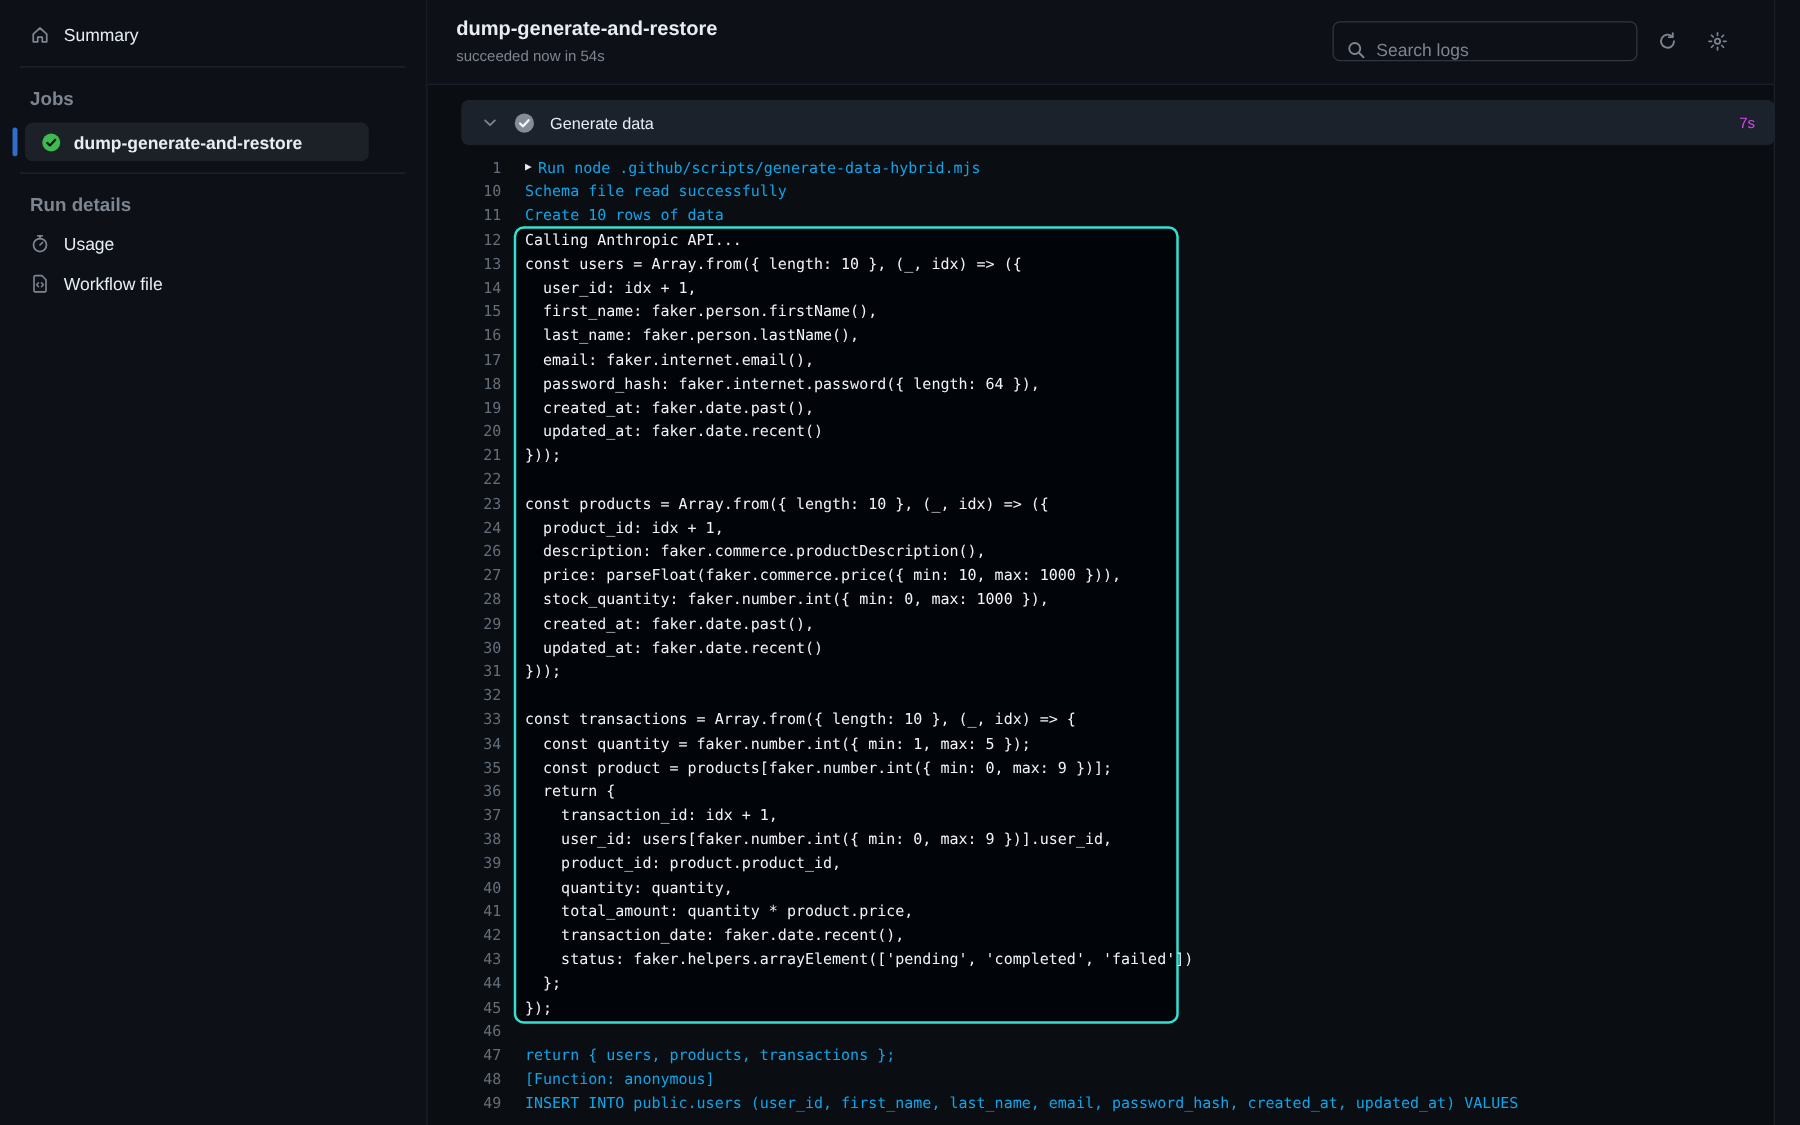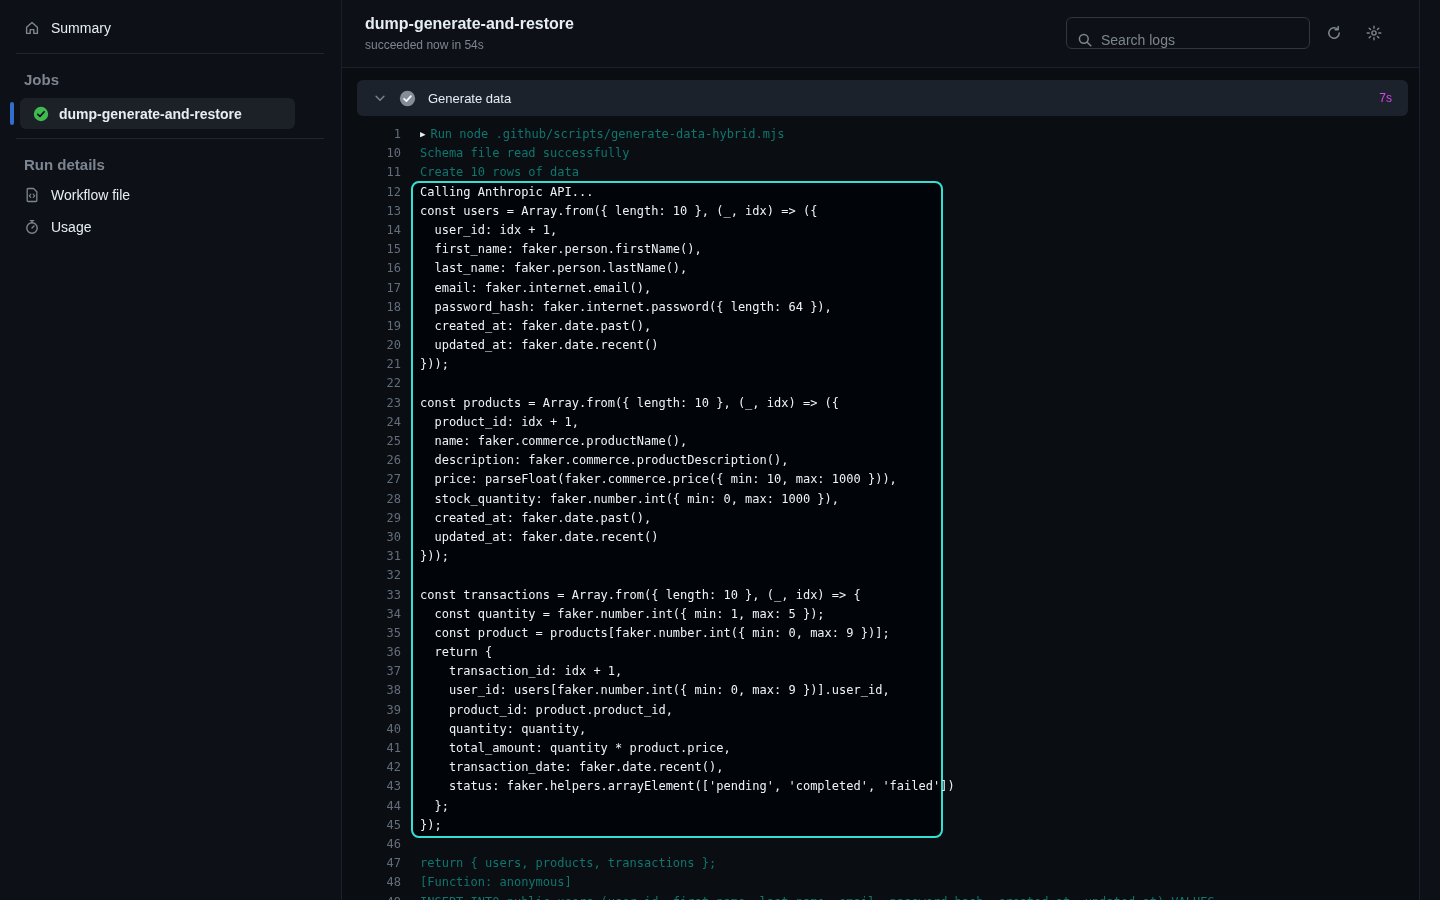--- a/index.html
+++ b/index.html
@@ -68,35 +68,35 @@
     font-family:"Liberation Sans","DejaVu Sans",sans-serif;
   }
   .search-box input::placeholder { color:var(--muted,#7d8590); }
   .icon-btn {
     width:32px; height:32px; border:none; background:transparent; border-radius:6px;
     display:flex; align-items:center; justify-content:center; cursor:pointer;
   }
 
   
   .step-header {
-    position:absolute; left:15px; top:80px; width:1051px; height:36px;
+    position:absolute; left:27px; top:80px; width:1051px; height:36px;
     background:var(--step-header-bg,#1c222c); border-radius:6px;
     display:flex; align-items:center; gap:12px; padding:0 16px; cursor:pointer;
   }
   .step-name { font-size:13px; color:var(--text,#e6edf3); flex:1; }
   .step-duration { font-size:12px; color:#d946ef; }
 
   
   .log { position:absolute; left:0; top:125px; width:1079px;
     font-family:"DejaVu Sans Mono","Liberation Mono",monospace; font-size:12px; }
   .log-line { display:flex; height:19.2px; line-height:19.2px; white-space:pre; cursor:pointer; }
   .ln { flex:0 0 59px; text-align:right; color:#636e7b; user-select:none; }
   .pre { color:#e6edf3; }
   .pre:not(:empty){ font-size:9px; padding-left:19px; padding-right:5px; }
-  .code { padding-left:19px; color:#0f766e; }
+  .code { padding-left:19px; color:#0ea5e9; }
   .pre:not(:empty) + .code { padding-left:0; }
 
   .hl-group { position:relative; }
   .hl-group::before {
     content:""; position:absolute; left:69px; top:-2px; bottom:-3px; width:528px;
     background:var(--highlight-bg,#010409);
     border:2px solid var(--highlight-border,#35e0d2);
     border-radius:8px;
   }
   .hl-group .log-line { position:relative; z-index:1; }
@@ -131,35 +131,35 @@
     <span class="label">dump-generate-and-restore</span>
   </div>
 
   <div class="side-divider"></div>
 
   <div class="side-label">Run details</div>
 
   <div class="side-item">
     <span>
       <svg width="16" height="16" viewBox="0 0 16 16">
+          <circle cx="8" cy="9" r="5.2" fill="none" stroke="#7d8590" stroke-width="1.4"></circle>
+          <path d="M8 9 10 7M8 3.8V2.2M6.3 1.6h3.4" fill="none" stroke="#7d8590" stroke-width="1.4" stroke-linecap="round"></path>
+        </svg>
+    </span>
+    <span>Usage</span>
+  </div>
+
+  <div class="side-item">
+    <span>
+      <svg width="16" height="16" viewBox="0 0 16 16">
           <path d="M9.5 1.5H4.2a1 1 0 0 0-1 1v11a1 1 0 0 0 1 1h7.6a1 1 0 0 0 1-1V4.8z" fill="none" stroke="#7d8590" stroke-width="1.3" stroke-linejoin="round"></path>
           <path d="M6.8 7.2 5.3 8.8l1.5 1.6M9.2 7.2l1.5 1.6-1.5 1.6" fill="none" stroke="#7d8590" stroke-width="1.2" stroke-linecap="round" stroke-linejoin="round"></path>
         </svg>
     </span>
     <span>Workflow file</span>
-  </div>
-
-  <div class="side-item">
-    <span>
-      <svg width="16" height="16" viewBox="0 0 16 16">
-          <circle cx="8" cy="9" r="5.2" fill="none" stroke="#7d8590" stroke-width="1.4"></circle>
-          <path d="M8 9 10 7M8 3.8V2.2M6.3 1.6h3.4" fill="none" stroke="#7d8590" stroke-width="1.4" stroke-linecap="round"></path>
-        </svg>
-    </span>
-    <span>Usage</span>
   </div>
 </nav>
 
 <main class="main">
 
   <header class="main-header">
     <div class="run-title">dump-generate-and-restore</div>
     <div class="run-subtitle">succeeded now in 54s</div>
 
     <div class="header-controls">
@@ -287,25 +287,20 @@
         <span class="ln">23</span>
         <span class="pre"></span>
         <span class="code">const products = Array.from({ length: 10 }, (_, idx) =&gt; ({</span>
       </div>
         <div class="log-line">
         <span class="ln">24</span>
         <span class="pre"></span>
         <span class="code">  product_id: idx + 1,</span>
       </div>
         <div class="log-line">
-        <span class="ln">25</span>
-        <span class="pre"></span>
-        <span class="code">  name: faker.commerce.productName(),</span>
-      </div>
-        <div class="log-line">
         <span class="ln">26</span>
         <span class="pre"></span>
         <span class="code">  description: faker.commerce.productDescription(),</span>
       </div>
         <div class="log-line">
         <span class="ln">27</span>
         <span class="pre"></span>
         <span class="code">  price: parseFloat(faker.commerce.price({ min: 10, max: 1000 })),</span>
       </div>
         <div class="log-line">

